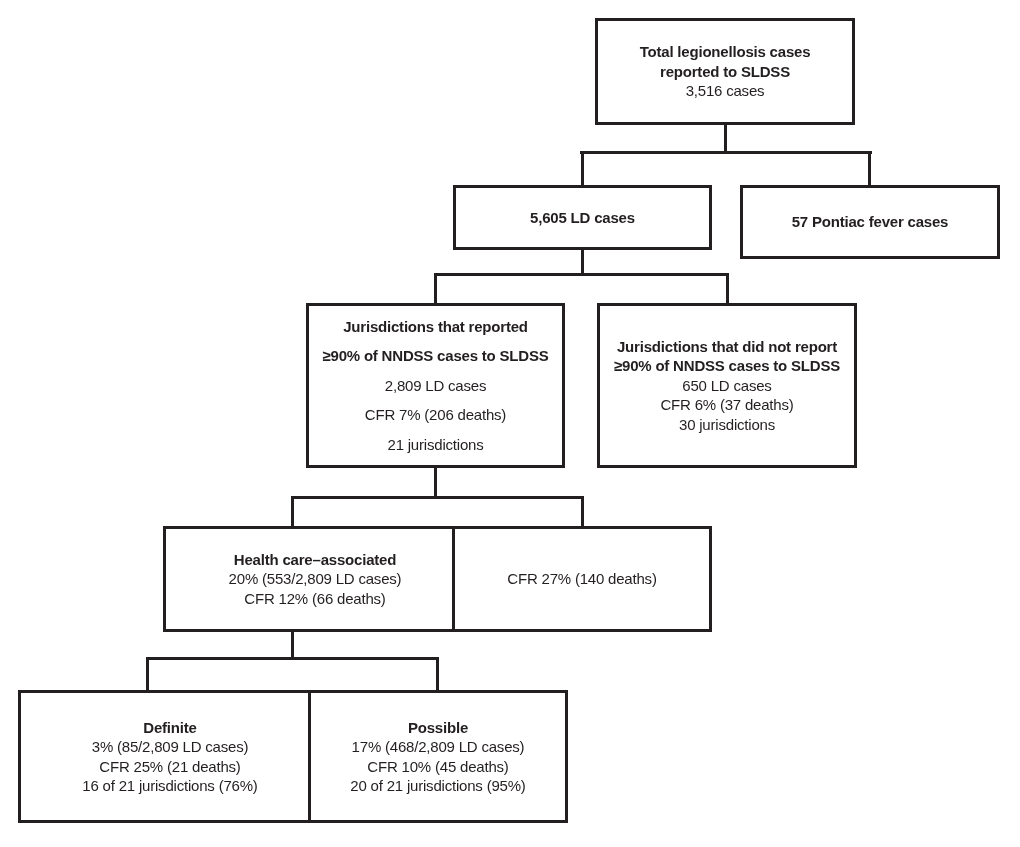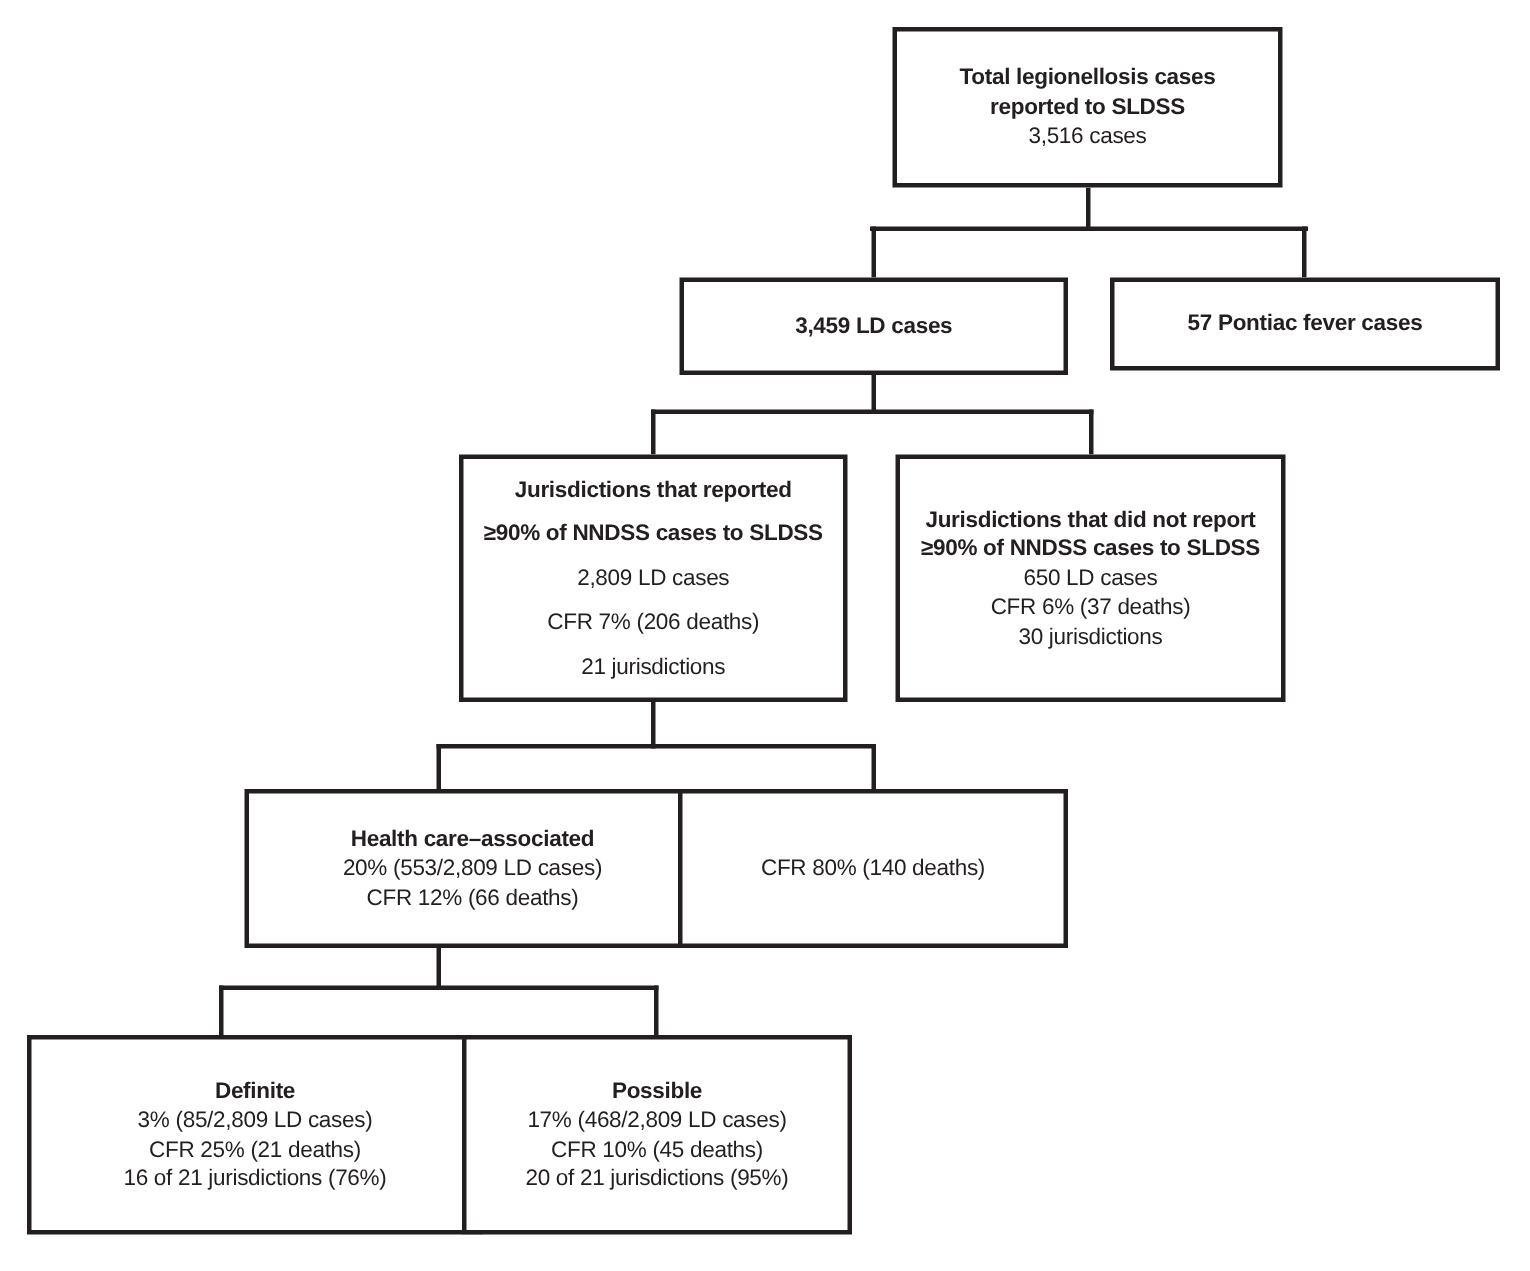--- a/index.html
+++ b/index.html
@@ -41,21 +41,21 @@
     position: absolute;
     background: #231f20;
     z-index: 1;
   }
   .cv { width: 3px; }
   .ch { height: 3px; }
 
   
   #box-total       { left: 595px; top: 18px;  width: 260px; height: 107px; }
   #box-ld          { left: 453px; top: 185px; width: 259px; height: 65px;  }
-  #box-pontiac     { left: 740px; top: 185px; width: 260px; height: 62px;  }
+  #box-pontiac     { left: 740px; top: 185px; width: 260px; height: 74px;  }
   #box-reported    { left: 306px; top: 303px; width: 259px; height: 165px; gap: 10px; }
   #box-notreported { left: 597px; top: 303px; width: 260px; height: 165px; }
   #box-hca         { left: 163px; top: 526px; width: 304px; height: 106px; }
   #box-nothca      { left: 452px; top: 526px; width: 260px; height: 106px; }
   #box-definite    { left: 18px;  top: 690px; width: 304px; height: 133px; }
   #box-possible    { left: 308px; top: 690px; width: 260px; height: 133px; }
 </style>
 </head>
 <body>
 
@@ -66,21 +66,21 @@
     <div class="line bold">reported to SLDSS</div>
     <div class="line">3,516 cases</div>
   </div>
 
   <div class="cv" style="left:724px;top:125px;height:28px"></div>
   <div class="ch" style="left:580px;top:151px;width:292px"></div>
   <div class="cv" style="left:581px;top:151px;height:34px"></div>
   <div class="cv" style="left:868px;top:151px;height:34px"></div>
 
   <div class="box" id="box-ld">
-    <div class="line bold">3,459 LD cases</div>
+    <div class="line bold">5,605 LD cases</div>
   </div>
   <div class="box" id="box-pontiac">
     <div class="line bold">57 Pontiac fever cases</div>
   </div>
 
   <div class="cv" style="left:581px;top:250px;height:26px"></div>
   <div class="ch" style="left:434px;top:273px;width:295px"></div>
   <div class="cv" style="left:434px;top:273px;height:30px"></div>
   <div class="cv" style="left:726px;top:273px;height:30px"></div>
 
@@ -103,21 +103,21 @@
   <div class="ch" style="left:291px;top:496px;width:293px"></div>
   <div class="cv" style="left:291px;top:496px;height:30px"></div>
   <div class="cv" style="left:581px;top:496px;height:30px"></div>
 
   <div class="box" id="box-hca">
     <div class="line bold">Health care–associated</div>
     <div class="line">20% (553/2,809 LD cases)</div>
     <div class="line">CFR 12% (66 deaths)</div>
   </div>
   <div class="box" id="box-nothca">
-    <div class="line">CFR 80% (140 deaths)</div>
+    <div class="line">CFR 27% (140 deaths)</div>
   </div>
 
   <div class="cv" style="left:291px;top:632px;height:28px"></div>
   <div class="ch" style="left:146px;top:657px;width:293px"></div>
   <div class="cv" style="left:146px;top:657px;height:33px"></div>
   <div class="cv" style="left:436px;top:657px;height:33px"></div>
 
   <div class="box" id="box-definite">
     <div class="line bold">Definite</div>
     <div class="line">3% (85/2,809 LD cases)</div>

